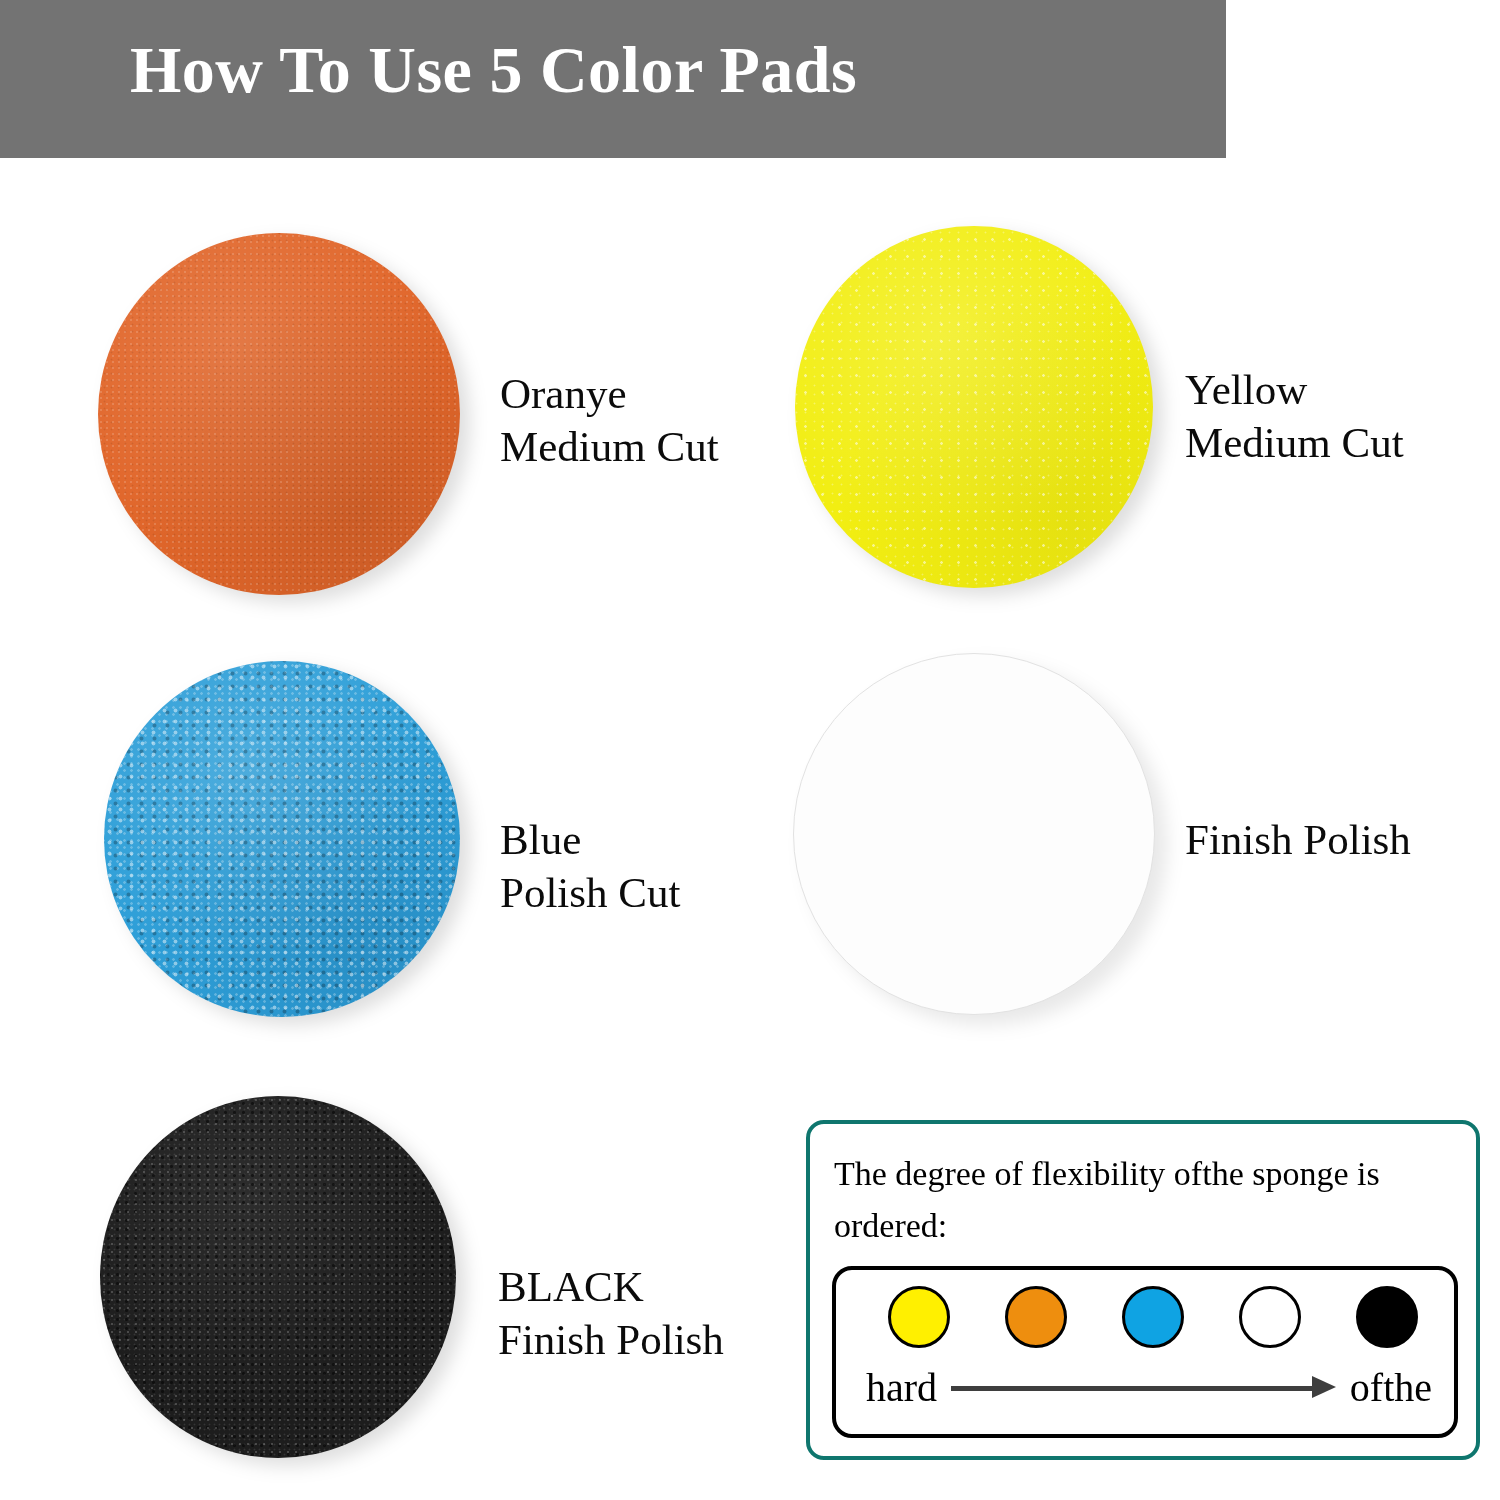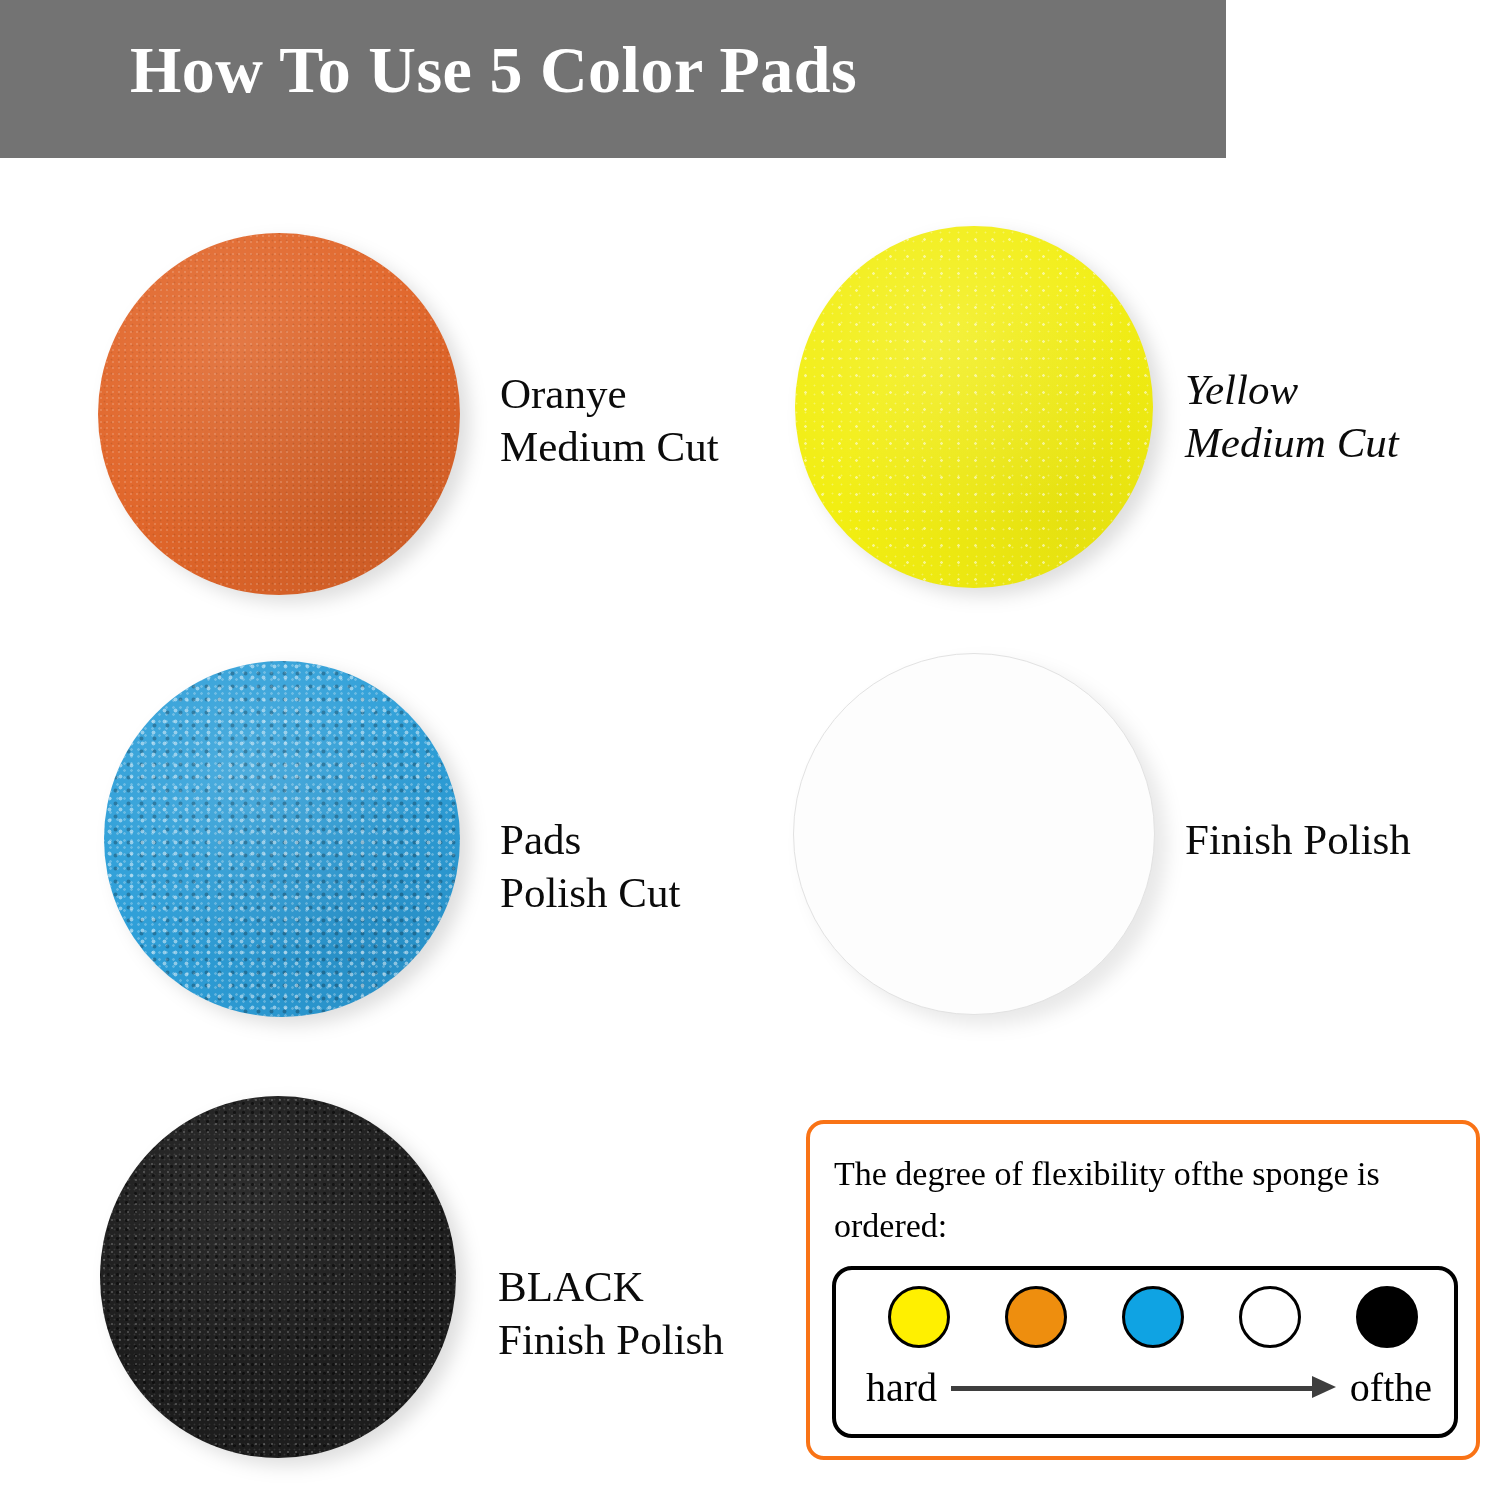--- a/index.html
+++ b/index.html
@@ -143,21 +143,21 @@
     opacity: 0.9;
   }
 
   
   .legend-box {
     position: absolute;
     left: 806px;
     top: 1120px;
     width: 674px;
     height: 340px;
-    border: 4px solid #f97316;
+    border: 4px solid #0f766e;
     border-radius: 18px;
     background: #ffffff;
     box-sizing: border-box;
     z-index: 3;
   }
   .legend-caption {
     position: absolute;
     left: 24px;
     top: 24px;
     width: 620px;
@@ -243,38 +243,38 @@
   <div class="pad-shadow" style="left:10px; top:8px; width:362px; height:362px;"></div>
   <div class="pad-face" id="pad-orange-face" style="left:0; top:0; width:362px; height:362px;">
     <div class="tex tex-fine"></div>
   </div>
   <div class="pad-label" style="left:402px; top:122px;">
     <div>Oranye</div>
     <div>Medium Cut</div>
   </div>
 </div>
 
-<div class="pad-cell" style="left:795px; top:226px; width:700px; height:370px;font-style:italic;">
+<div class="pad-cell" style="left:795px; top:226px; width:700px; height:370px;">
   <div class="pad-shadow" style="left:10px; top:8px; width:358px; height:362px;"></div>
   <div class="pad-face" id="pad-yellow-face" style="left:0; top:0; width:358px; height:362px;">
     <div class="tex tex-sparkle"></div>
   </div>
   <div class="pad-label" style="left:390px; top:125px;">
     <div>Yellow</div>
     <div>Medium Cut</div>
   </div>
 </div>
 
 <div class="pad-cell" style="left:104px; top:661px; width:700px; height:366px;">
   <div class="pad-shadow" style="left:10px; top:8px; width:356px; height:356px;"></div>
   <div class="pad-face" id="pad-blue-face" style="left:0; top:0; width:356px; height:356px;">
     <div class="tex tex-foam"></div>
   </div>
   <div class="pad-label" style="left:396px; top:140px;">
-    <div>Pads</div>
+    <div>Blue</div>
     <div>Polish Cut</div>
   </div>
 </div>
 
 <div class="pad-cell" style="left:793px; top:653px; width:700px; height:380px;">
   <div class="pad-shadow" style="left:12px; top:10px; width:362px; height:362px; background:rgba(0,0,0,0.09);"></div>
   <div class="pad-face" id="pad-white-face" style="left:0; top:0; width:362px; height:362px;">
     <div class="tex"></div>
   </div>
   <div class="pad-label" style="left:392px; top:148px;">

